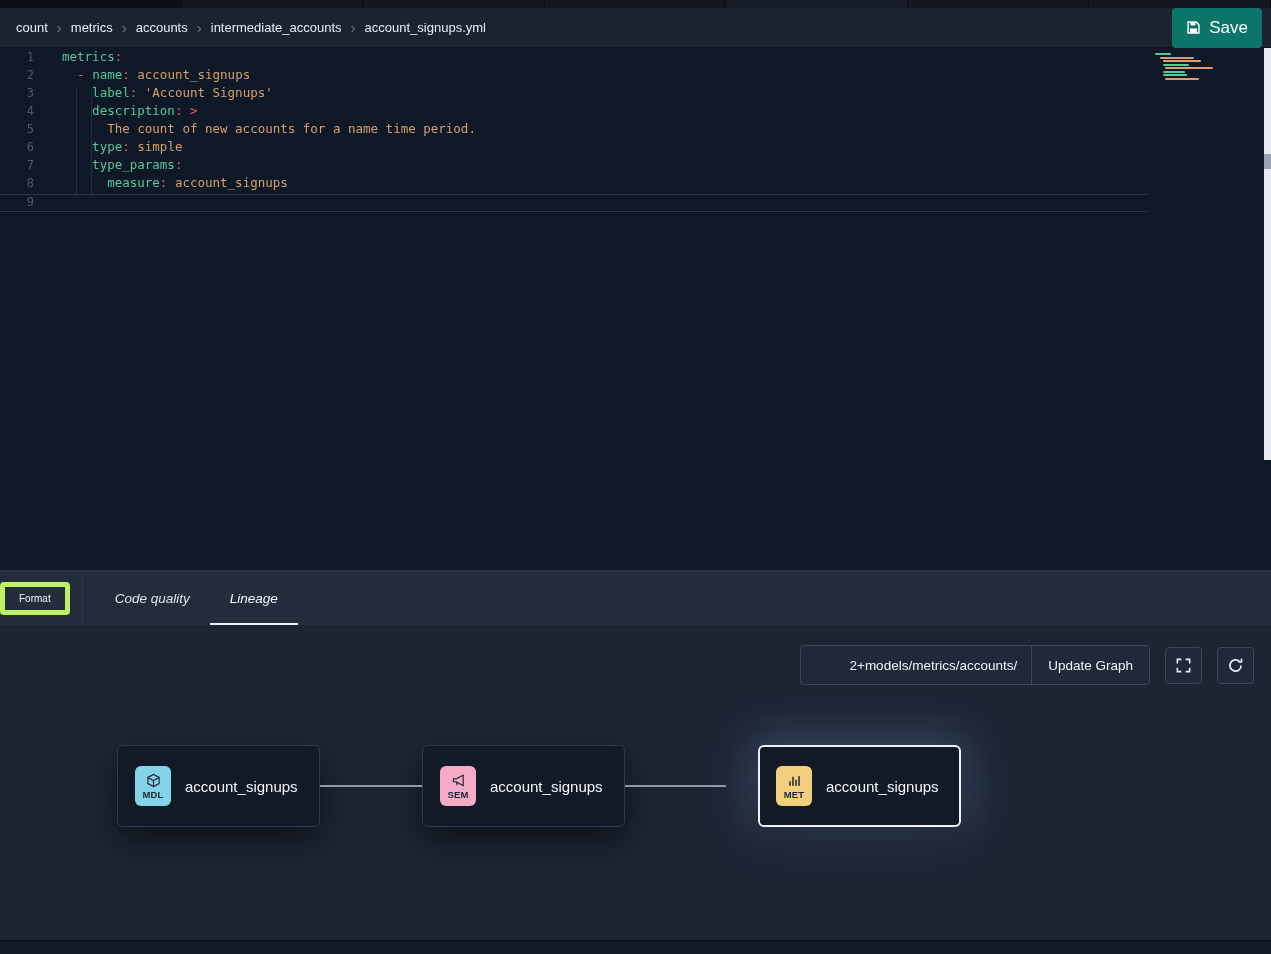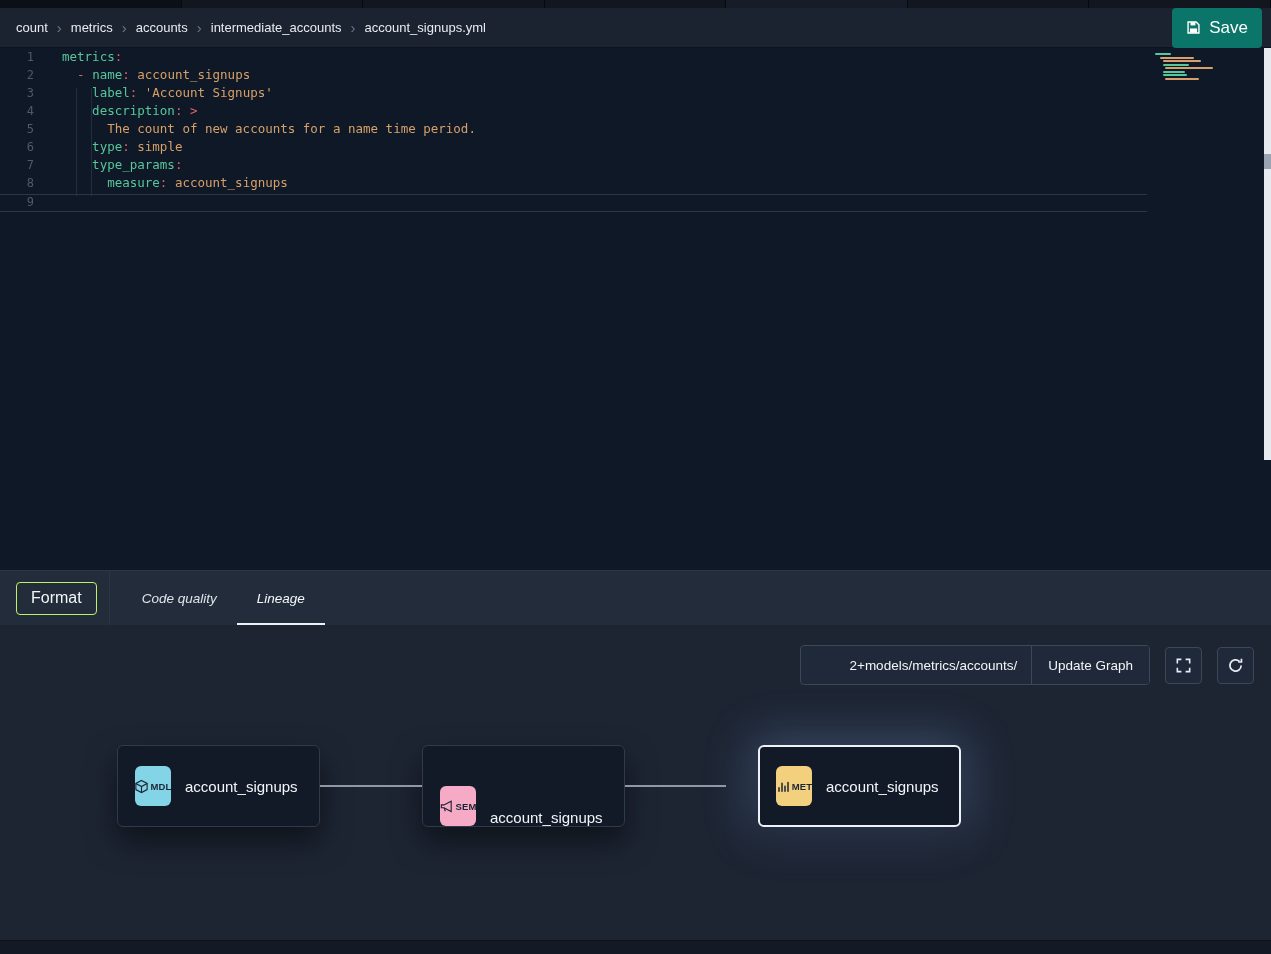--- a/index.html
+++ b/index.html
@@ -43,23 +43,23 @@
 
   .minimap { position:absolute; top:5px; right:58px; width:58px; }
   .minimap .mrow { height:2px; margin-bottom:1.5px; border-radius:1px; }
   .scrollbar { position:absolute; top:0; right:0; width:7px; height:412px;
                background:#e7eaee; cursor:pointer; }
   .scrollbar .thumb { margin-top:106px; height:15px; background:#9aa4b2; }
 
   
   .panel-tabs { height:55px; background:#232c3b; display:flex; align-items:center;
                 border-top:1px solid #2c3645; }
-  .format-btn { margin-left:16px; height:33px; padding:0 14px; background:transparent;
-                border:1px solid #bef264; border-radius:4px; color:#f2f5f9;
-                font-size:16px; font-family:inherit; cursor:pointer; }
+  .format-btn { margin-left:0; height:33px; padding:0 14px; background:transparent;
+                border:5px solid #bef264; border-radius:4px; color:#f2f5f9;
+                font-size:10px; font-family:inherit; cursor:pointer; }
   .vdiv { width:1px; height:55px; background:#2c3645; margin-left:12px; }
   .tabs { display:flex; height:100%; margin-left:12px; }
   .tab { display:flex; align-items:center; padding:0 20px; color:#dfe4ec;
          font-size:13.5px; position:relative; cursor:pointer;font-style:italic; }
   .tab.active { color:#f5f8fc; }
   .tab.active::after { content:""; position:absolute; left:0; right:0; bottom:0;
                        height:2px; background:#eef1f6; }
 
   
   .canvas { position:relative; height:315px; background:#1d2533; }
@@ -75,21 +75,21 @@
   .iconbtn { width:37px; height:37px; border:1px solid #3c4758; border-radius:4px;
              background:#202939; display:flex; align-items:center; justify-content:center;
              cursor:pointer; }
 
   .node { position:absolute; top:120px; width:203px; height:82px; background:#131a27;
           border:1px solid #2f3a4c; border-radius:6px; display:flex; align-items:center;
           padding-left:17px; gap:14px; cursor:pointer;
           box-shadow:0 14px 30px rgba(0,0,0,0.5); }
   .node.selected { border:2px solid #eef2f7; padding-left:16px;
           box-shadow:0 0 46px 8px rgba(125,155,215,0.33), 0 14px 30px rgba(0,0,0,0.5);margin-left:32px; }
-  .badge { width:36px; height:40px; border-radius:6px; display:flex; flex-direction:row;
+  .badge { width:36px; height:40px; border-radius:6px; display:flex; flex-direction:column;
            align-items:center; justify-content:center; gap:1px; }
   .badge .blabel { font-size:9.5px; font-weight:600; color:#1b2533; letter-spacing:0.2px; }
   .badge .bicon { display:flex; }
   .nlabel { color:#f2f5f9; font-size:15px; }
   .edge { position:absolute; top:160px; height:2px; background:#8f98a6; }
   .edge.e1 { left:320px; width:102px; }
   .edge.e2 { left:625px; width:101px; }
 
   .bottom-strip { height:14px; background:#141a25; border-top:1px solid #0d1119; }
 </style>
@@ -201,21 +201,21 @@
             <span class="bicon">
               <svg width="15" height="15" viewBox="0 0 16 16" fill="none" stroke="#1b2533" stroke-width="1.2">
                 <path d="M8 1.5 14 4.7v6.6L8 14.5 2 11.3V4.7z"></path>
                 <path d="M2 4.7 8 8l6-3.3M8 8v6.5"></path>
               </svg>
             </span>
             <span class="blabel">MDL</span>
           </div>
           <span class="nlabel">account_signups</span>
         </div>
-        <div class="node" style="left: 422px; align-items: flex-end;">
+        <div class="node" style="left: 422px;">
           <div class="badge" style="background: rgb(246, 170, 198);">
             <span class="bicon">
               <svg width="15" height="15" viewBox="0 0 16 16" fill="none" stroke="#1b2533" stroke-width="1.2">
                 <path d="M2.5 6.3h2.8l7.7-4v11l-7.7-4H2.5z"></path>
                 <path d="M5.6 9.5l1.1 3.6"></path>
               </svg>
             </span>
             <span class="blabel">SEM</span>
           </div>
           <span class="nlabel">account_signups</span>

